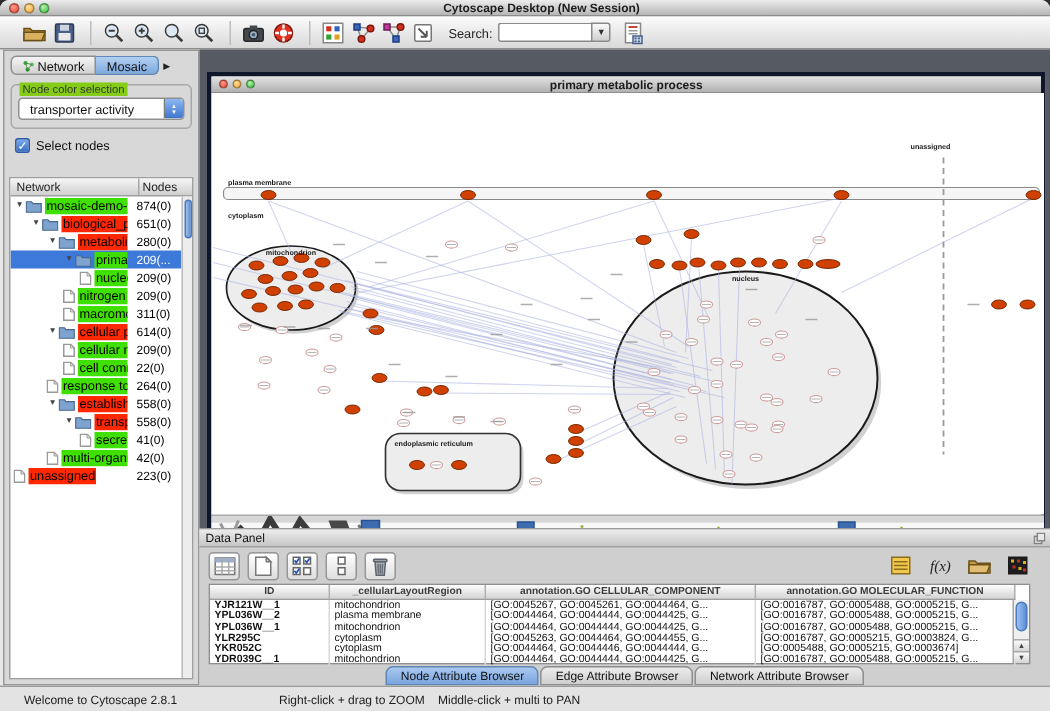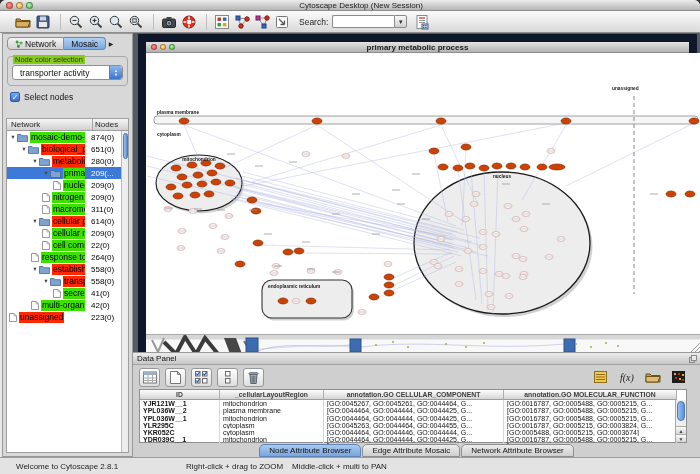--- a/index.html
+++ b/index.html
@@ -4,21 +4,21 @@
 <style>
   * { margin:0; padding:0; box-sizing:border-box; }
   html,body { background:#2e2e2e; }
   body { font-family:"Liberation Sans", sans-serif; }
   #app { position:relative; width:700px; height:474px; background:#e8e8e8; overflow:hidden; border-radius:6px 6px 0 0; }
 
   
   #titlebar { position:absolute; left:0; top:0; width:700px; height:11px;
     background:linear-gradient(#ececec,#b6b6b6); border-bottom:1px solid #8d8d8d; }
   #titlebar .title { position:absolute; left:0; right:0; top:0; height:11px; text-align:center;
-    font-size:8px; font-weight:normal; color:#1c1c1c; line-height:11px;margin-left:22px; }
+    font-size:8px; font-weight:bold; color:#1c1c1c; line-height:11px;margin-left:22px; }
   .lights { position:absolute; left:6px; top:2px; display:flex; gap:3px; }
   .light { width:7px; height:7px; border-radius:50%; border:1px solid rgba(0,0,0,.35); }
   .light.red { background:radial-gradient(circle at 35% 30%, #ff9a8a, #f0493a); }
   .light.yellow { background:radial-gradient(circle at 35% 30%, #ffe2a0, #f2a733); }
   .light.green { background:radial-gradient(circle at 35% 30%, #baf5b0, #39c13d); }
 
   
   #toolbar { position:absolute; left:0; top:11px; width:700px; height:22px;
     background:linear-gradient(#fbfbfb,#d9d9d9); border-bottom:1px solid #8f8f8f;
     display:flex; align-items:center; padding-left:14px; }
@@ -67,21 +67,21 @@
   .ticon { flex:0 0 auto; margin-right:2px; display:flex; }
   .chip { font-size:8.5px; line-height:11px; padding:0 1px; color:#000; }
   .tcount { width:36px; flex:0 0 36px; font-size:8px; color:#000; padding-left:6px; }
   .trow.sel .tcount { color:#fff; }
   #tree-scroll { position:absolute; right:0; top:12px; bottom:0; width:7px; background:#ededed; border-left:1px solid #bbb; }
   #tree-thumb { position:absolute; left:0.5px; top:2px; width:5px; height:26px; border-radius:3px;
     background:linear-gradient(90deg,#9cc0f0,#5c8fd8); border:0.5px solid #4a79bd; }
 
   
   #desktop { position:absolute; left:133px; top:33px; width:567px; height:319px; background:#565b63; }
-  #net-frame { position:absolute; left:5px; top:1px; width:559px; height:373px; border:8px solid #0f172a; background:#fff; }
+  #net-frame { position:absolute; left:5px; top:15px; width:559px; height:373px; border:3px solid #0f172a; background:#fff; }
   #frame-title { height:11px; background:linear-gradient(#e3e3e3,#b2b2b2); border-bottom:1px solid #8d8d8d; position:relative; }
   #frame-title .title { text-align:center; font-size:8px; font-weight:bold; color:#1c1c1c; line-height:11px; }
   #frame-title .lights { left:5px; top:2px; }
   #frame-title .light { width:6px; height:6px; }
   #net-canvas { position:relative; width:555px; height:281px; background:#fff; overflow:hidden; }
   #net-canvas svg { position:absolute; left:0; top:0; }
   #net-strip { position:relative; width:555px; height:19px; border-top:1px solid #aaa;
     background:linear-gradient(#d7d7d7 0, #d7d7d7 4px, #f8f8f8 5px); overflow:hidden; }
 
   
@@ -894,21 +894,21 @@
           </div>
         </div>
       <div id="dp-vscroll">
         <div id="dp-vthumb"></div>
         <div class="scroll-arrow" style="bottom:8px;">▲</div>
         <div class="scroll-arrow" style="bottom:0;">▼</div>
       </div>
     </div>
     <div id="dp-tabs">
         <span class="dp-tab sel">Node Attribute Browser</span>
-        <span class="dp-tab">Edge Attribute Mosaic</span>
+        <span class="dp-tab">Edge Attribute Browser</span>
         <span class="dp-tab">Network Attribute Browser</span>
       </div>
   </div>
 
   <div id="statusbar">
     <span style="left:16px;">Welcome to Cytoscape 2.8.1</span>
     <span style="left:186px;">Right-click + drag to ZOOM</span>
     <span style="left:292px;">Middle-click + multi to PAN</span>
   </div>
 

